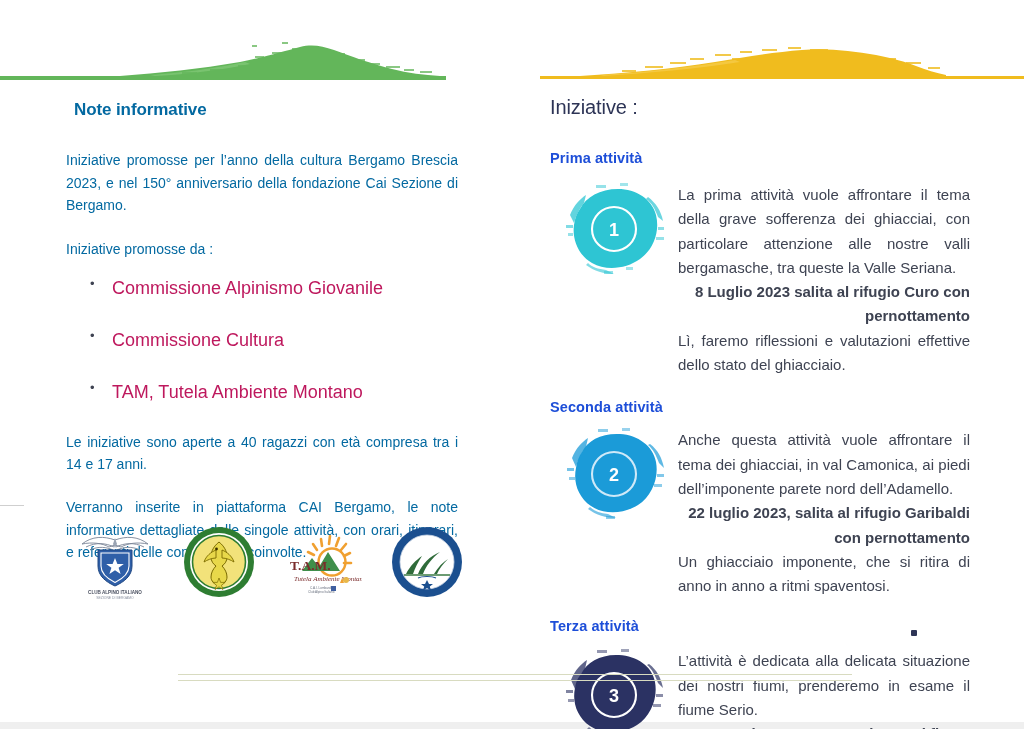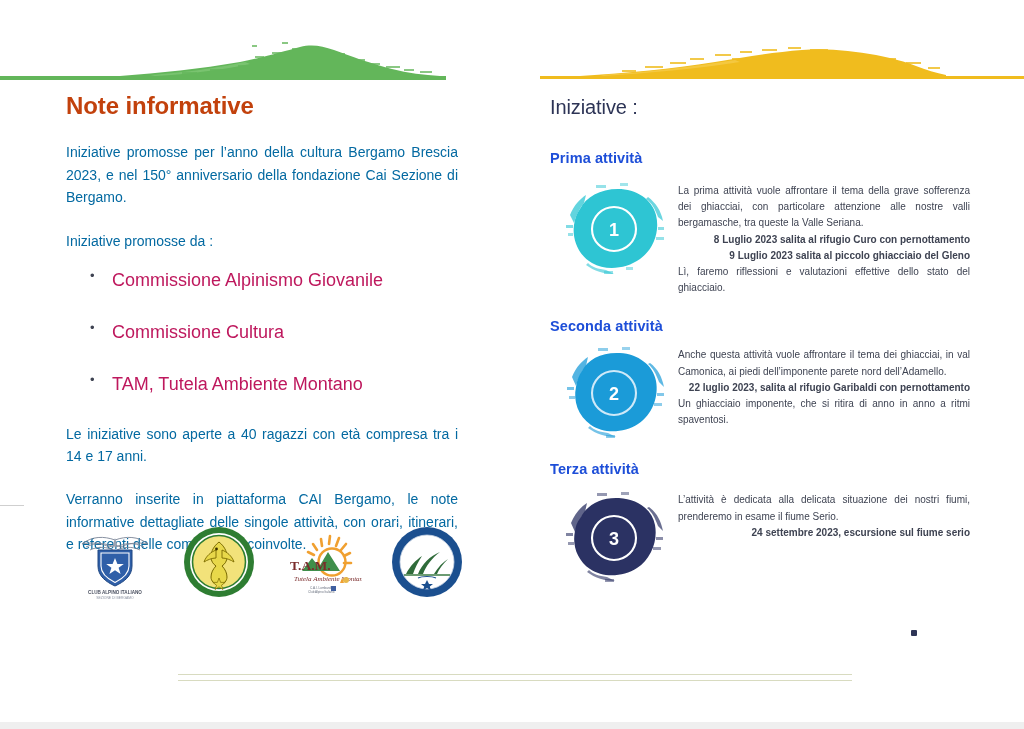--- a/index.html
+++ b/index.html
@@ -65,24 +65,24 @@
     width: 392px;
   }
   .col-right {
     position: absolute;
     left: 550px;
     top: 96px;
     width: 420px;
   }
 
   h1.section-title {
-    margin: 0;
-    font-size: 24px;
+    margin: 8px;
+    font-size: 17px;
     font-weight: bold;
-    color: #c2410c;
+    color: #0369a1;
     letter-spacing: -0.1px;
   }
   h1.section-title-right {
     margin: 0;
     font-size: 20px;
     font-weight: normal;
     color: #2d3456;
     letter-spacing: -0.1px;
   }
 
@@ -151,21 +151,21 @@
   }
   .badge-wrap {
     width: 128px;
     flex: 0 0 128px;
     display: flex;
     justify-content: center;
     padding-top: 2px;
   }
   .activity-text {
     flex: 1 1 auto;
-    font-size: 10px;
+    font-size: 15px;
     line-height: 1.62;
     color: #3e4352;
     text-align: justify;
     text-justify: inter-word;
     padding-top: 4px;
   }
   .activity-text .bold {
     font-weight: bold;
     display: block;
     text-align: right;
@@ -418,21 +418,20 @@
               <rect x="44" y="90" width="9" height="3" opacity="0.5"></rect>
               <rect x="66" y="86" width="7" height="3" opacity="0.45"></rect>
             </g>
             <circle cx="54" cy="48" r="22" fill="none" stroke="#ffffff" stroke-width="2.1"></circle>
             <text x="54" y="55" font-family="'Liberation Sans', sans-serif" font-size="18" font-weight="bold" fill="#ffffff" text-anchor="middle">1</text>
           </svg>
         </div>
         <div class="activity-text">
           <span class="just">La prima attività vuole affrontare il tema della grave sofferenza dei ghiacciai, con particolare attenzione alle nostre valli bergamasche, tra queste la Valle Seriana.</span>
           <span class="bold">8 Luglio 2023 salita al rifugio Curo con pernottamento</span>
-          <span class="bold">9 Luglio 2023 salita al piccolo ghiacciaio del Gleno</span>
           <span class="just">Lì, faremo riflessioni e valutazioni effettive dello stato del ghiacciaio.</span>
         </div>
       </div>
     </div>
 
     <div style="height:22px"></div>
 
     <div>
       <div class="activity-title">Seconda attività</div>
       <div class="activity-row" style="margin-top:9px">

